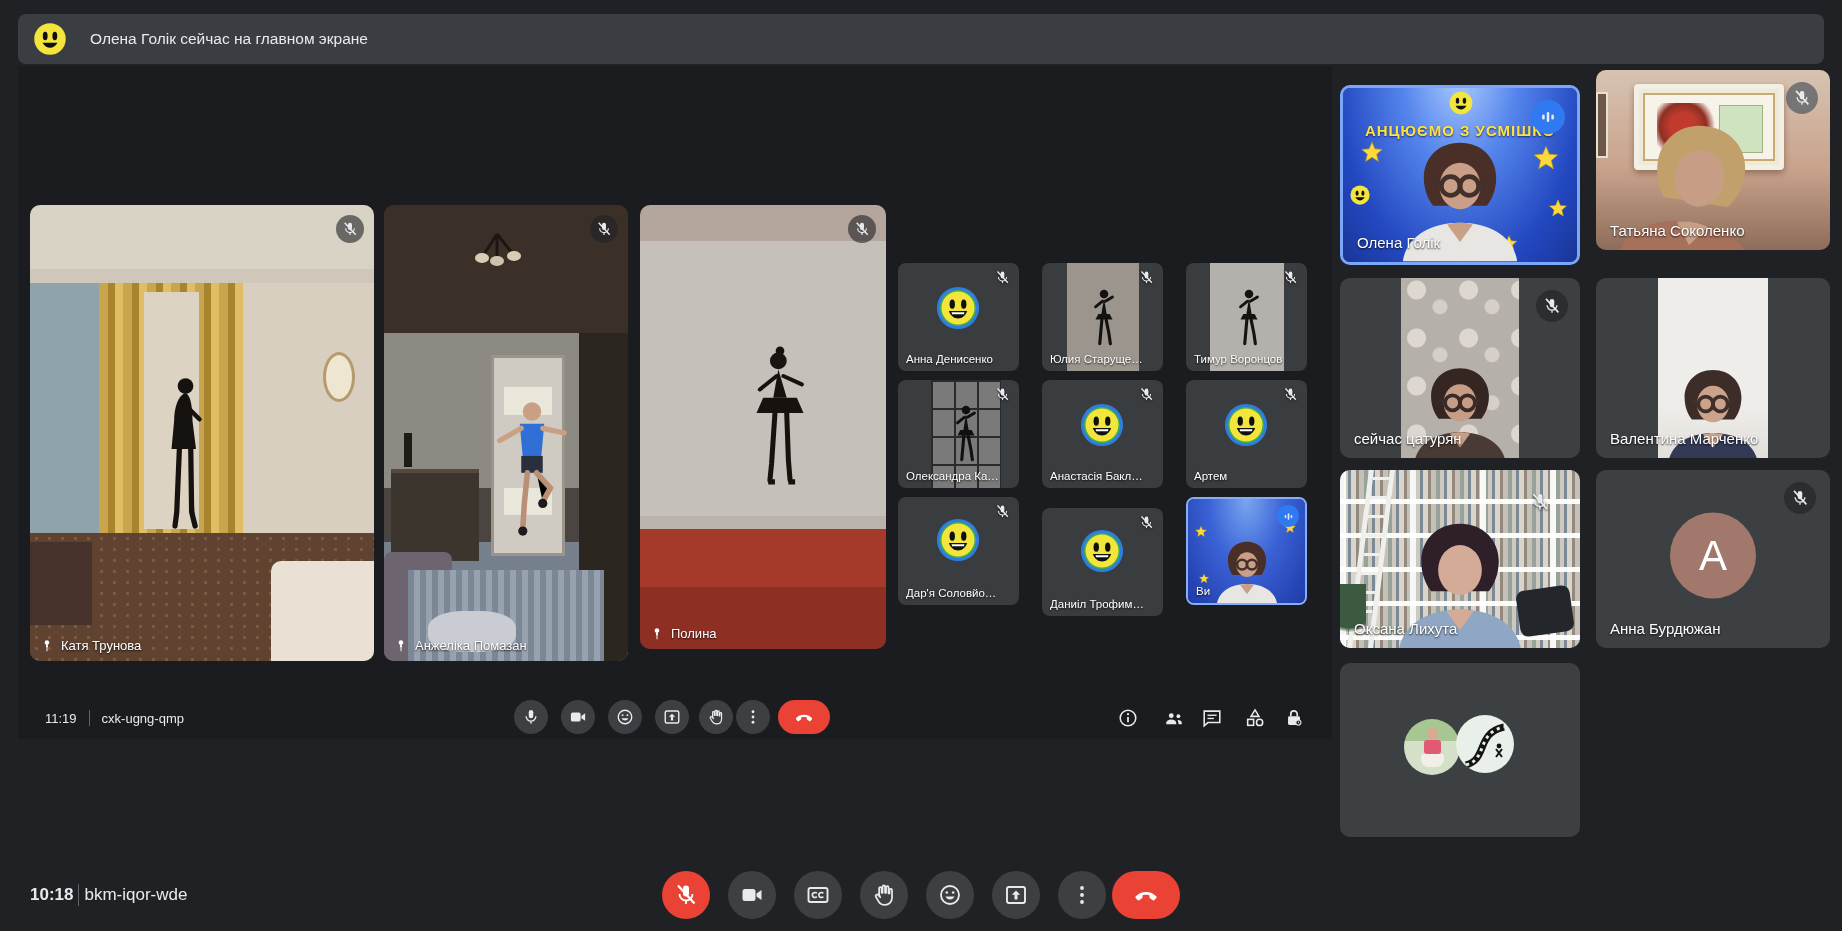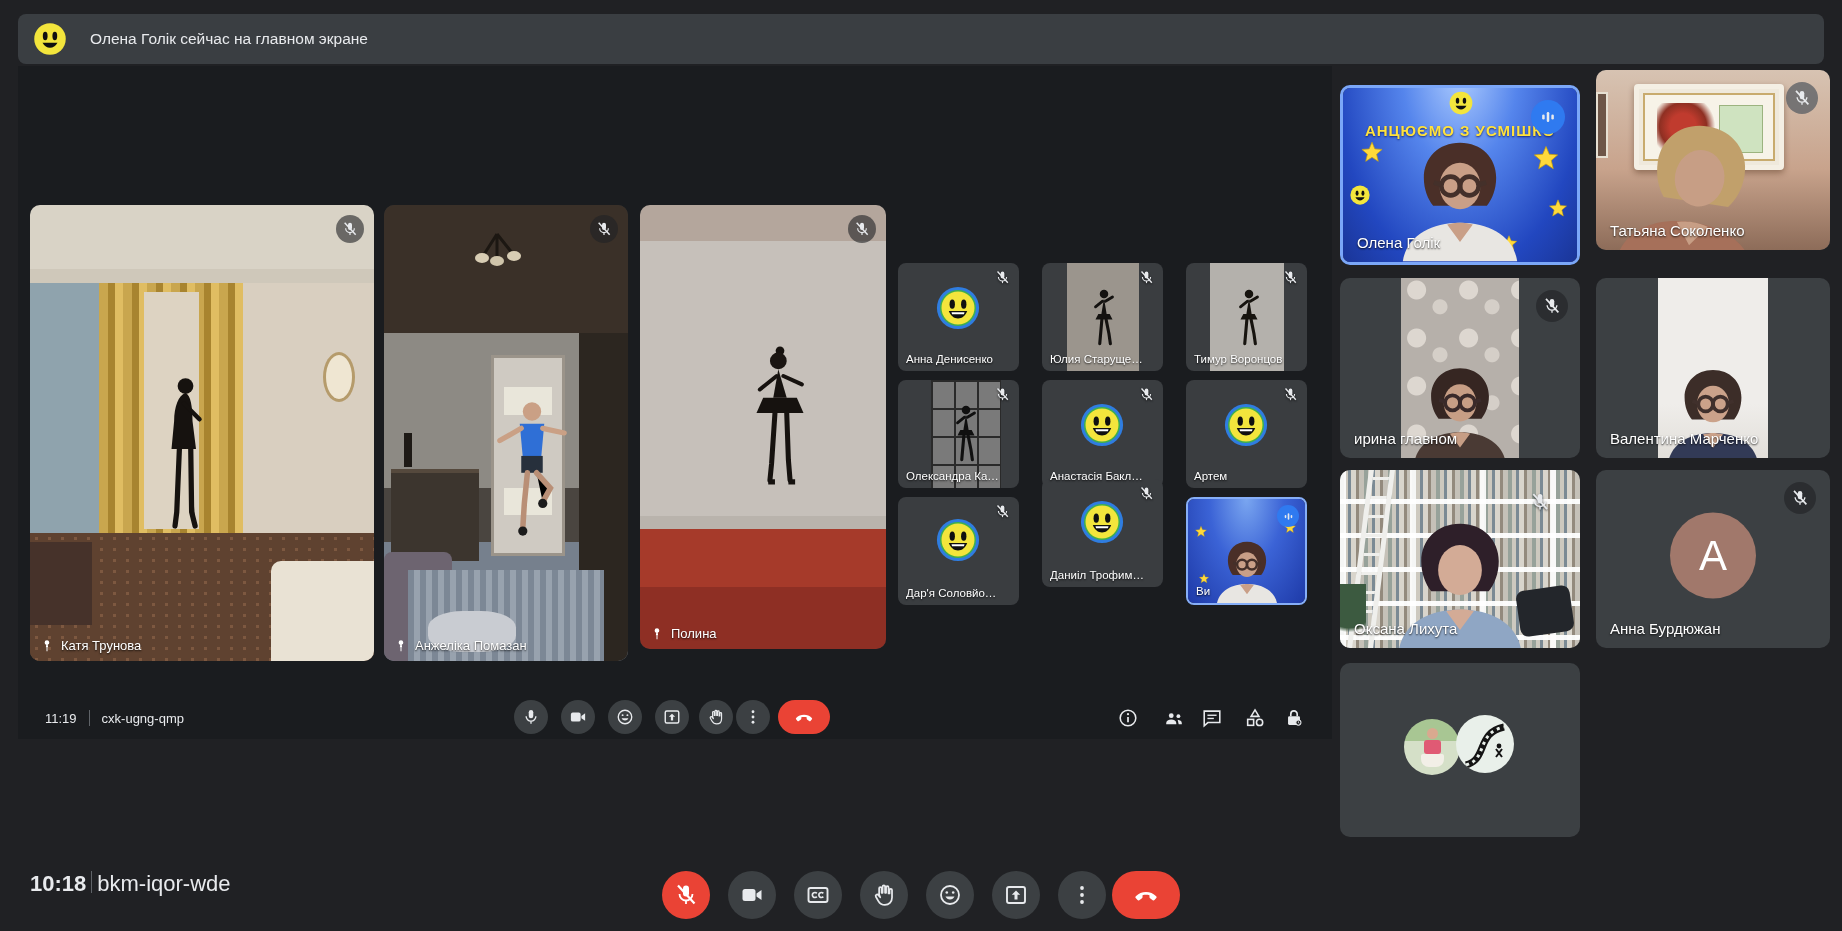--- a/index.html
+++ b/index.html
@@ -45,22 +45,22 @@
   .stile{position:absolute;border-radius:10px;overflow:hidden;background:#3c4043;}
   .stile .name{font-size:15px;left:14px;bottom:11px;}
   .stile.active{border:3px solid #7ba7f8;}
 
   
   .avatar-big{position:absolute;left:50%;top:50%;transform:translate(-50%,-54%);width:86px;height:86px;
        border-radius:50%;background:#a1786b;display:flex;align-items:center;justify-content:center;
        font-size:42px;color:#fff;}
 
   
-  .bbar-meta{position:absolute;left:30px;top:871px;height:48px;display:flex;align-items:flex-start;gap:5px;
-       font-size:22px;color:#e8eaed;}
+  .bbar-meta{position:absolute;left:30px;top:871px;height:48px;display:flex;align-items:center;gap:5px;
+       font-size:17px;color:#e8eaed;}
   .bbar-meta .time{font-weight:700;}
   .bbar-meta .div{width:1px;height:22px;background:#5f6368;}
 
   
   .scene{position:absolute;inset:0;}
   .blk{position:absolute;}
   .fig{position:absolute;z-index:3;}
   .startxt{position:absolute;width:100%;text-align:center;font-weight:700;color:#ffe23d;
            text-shadow:0 1px 2px rgba(10,20,90,.8);letter-spacing:1px;z-index:2;}
 </style>
@@ -372,21 +372,21 @@
       <svg class="abs ic" width="46" height="46" style="left:37px;top:20px">
           <use href="#i-smiley"></use>
         </svg>
       <svg class="bare-ic ic" width="15" height="15" style="top:7px;right:9px">
           <use href="#i-micoff"></use>
         </svg>
       <div class="name">
           <span>Дар'я Соловйо…</span>
         </div>
     </div>
-    <div class="gtile" style="left:1024px;top:413px">
+    <div class="gtile" style="left:1024px;top:442px">
       <svg class="abs ic" width="46" height="46" style="left:37px;top:20px">
           <use href="#i-smiley"></use>
         </svg>
       <svg class="bare-ic ic" width="15" height="15" style="top:7px;right:9px">
           <use href="#i-micoff"></use>
         </svg>
       <div class="name">
           <span>Даниіл Трофим…</span>
         </div>
     </div>
@@ -537,21 +537,21 @@
       <svg class="abs" viewBox="0 0 24 24" style="left:50%;bottom:-12px;transform:translateX(-50%);width:112px;height:112px;--hair:#362622;--skin:#c79e85;--shirt:#4a3a34;--glasses:#3a2a2a">
           <use href="#i-bust"></use>
         </svg>
     </div>
     <div class="badge dark" style="top:12px;right:12px;width:32px;height:32px">
       <svg class="ic" width="18" height="18">
           <use href="#i-micoff"></use>
         </svg>
     </div>
     <div class="name">
-        <span>ирина главном</span>
+        <span>сейчас цатурян</span>
       </div>
   </div>
 
   <div class="stile" style="left:1596px;top:278px;width:234px;height:180px">
     <div class="blk" style="left:62px;top:0;width:110px;height:100%;background:linear-gradient(180deg,#efedea 0 70%,#e2dfda 100%)">
       <svg class="abs" viewBox="0 0 24 24" style="left:50%;bottom:-12px;transform:translateX(-50%);width:110px;height:110px;--hair:#3c2d28;--skin:#cba28a;--shirt:#323a56;--glasses:#40302c">
           <use href="#i-bust"></use>
         </svg>
     </div>
     <div class="name">

